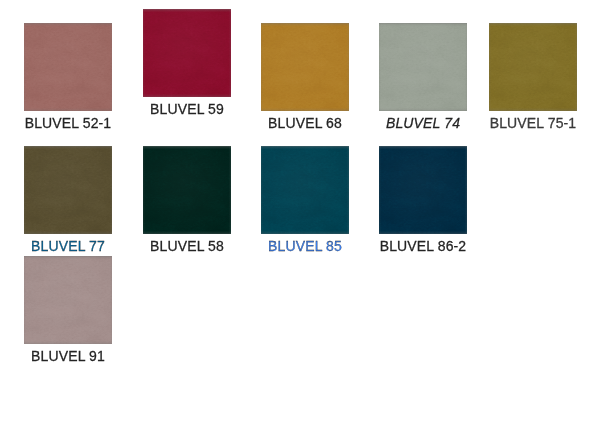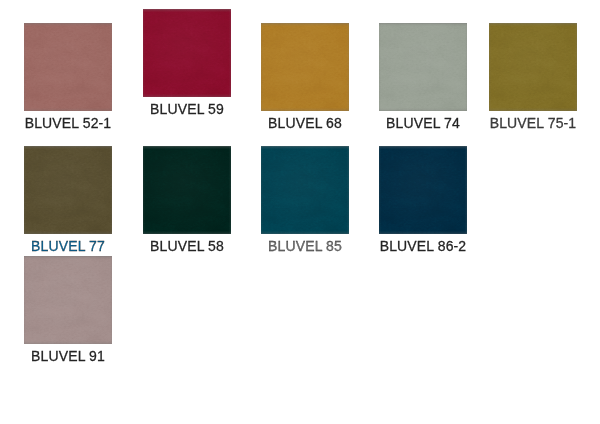--- a/index.html
+++ b/index.html
@@ -103,21 +103,21 @@
     <div class="swatch-cell" style="left: 261px; top: 23px; width: 88px; height: 112px;">
       <div class="swatch-chip" style="width: 88px; height: 88px;">
         <div class="swatch-fill" style="background: rgb(174, 124, 37);"></div>
         <svg class="swatch-tex" xmlns="http://www.w3.org/2000/svg" width="88" height="88">
           <rect filter="url(#fabricNoise)" x="0" y="0" width="88" height="88"></rect>
         </svg>
         <div class="swatch-shade"></div>
       </div>
       <div class="swatch-label" style="top: 93.4px; color: rgb(36, 36, 36); -webkit-text-stroke-color: rgb(36, 36, 36);">BLUVEL 68</div>
     </div>
-    <div class="swatch-cell" style="left: 379px; top: 23px; width: 88px; height: 112px;">
+    <div class="swatch-cell" style="left: 379px; top: 23px; width: 88px; height: 112px; font-style: italic;">
       <div class="swatch-chip" style="width: 88px; height: 88px;">
         <div class="swatch-fill" style="background: rgb(153, 161, 149);"></div>
         <svg class="swatch-tex" xmlns="http://www.w3.org/2000/svg" width="88" height="88">
           <rect filter="url(#fabricNoise)" x="0" y="0" width="88" height="88"></rect>
         </svg>
         <div class="swatch-shade"></div>
       </div>
       <div class="swatch-label" style="top: 93.4px; color: rgb(36, 36, 36); -webkit-text-stroke-color: rgb(36, 36, 36);">BLUVEL 74</div>
     </div>
     <div class="swatch-cell" style="left: 489px; top: 23px; width: 88px; height: 112px;">
@@ -151,21 +151,21 @@
       <div class="swatch-label" style="top: 93.4px; color: rgb(36, 36, 36); -webkit-text-stroke-color: rgb(36, 36, 36);">BLUVEL 58</div>
     </div>
     <div class="swatch-cell" style="left: 261px; top: 146px; width: 88px; height: 112px;">
       <div class="swatch-chip" style="width: 88px; height: 88px;">
         <div class="swatch-fill" style="background: rgb(0, 65, 81);"></div>
         <svg class="swatch-tex" xmlns="http://www.w3.org/2000/svg" width="88" height="88">
           <rect filter="url(#fabricNoise)" x="0" y="0" width="88" height="88"></rect>
         </svg>
         <div class="swatch-shade"></div>
       </div>
-      <div class="swatch-label" style="top: 93.4px; color: #737373; -webkit-text-stroke-color: rgb(36, 36, 36);">BLUVEL 85</div>
+      <div class="swatch-label" style="top: 93.4px; color: #3b82f6; -webkit-text-stroke-color: rgb(36, 36, 36);">BLUVEL 85</div>
     </div>
     <div class="swatch-cell" style="left: 379px; top: 146px; width: 104px; height: 112px;">
       <div class="swatch-chip" style="width: 88px; height: 88px;">
         <div class="swatch-fill" style="background: rgb(0, 43, 67);"></div>
         <svg class="swatch-tex" xmlns="http://www.w3.org/2000/svg" width="88" height="88">
           <rect filter="url(#fabricNoise)" x="0" y="0" width="88" height="88"></rect>
         </svg>
         <div class="swatch-shade"></div>
       </div>
       <div class="swatch-label" style="top: 93.4px; color: rgb(36, 36, 36); -webkit-text-stroke-color: rgb(36, 36, 36);">BLUVEL 86-2</div>

